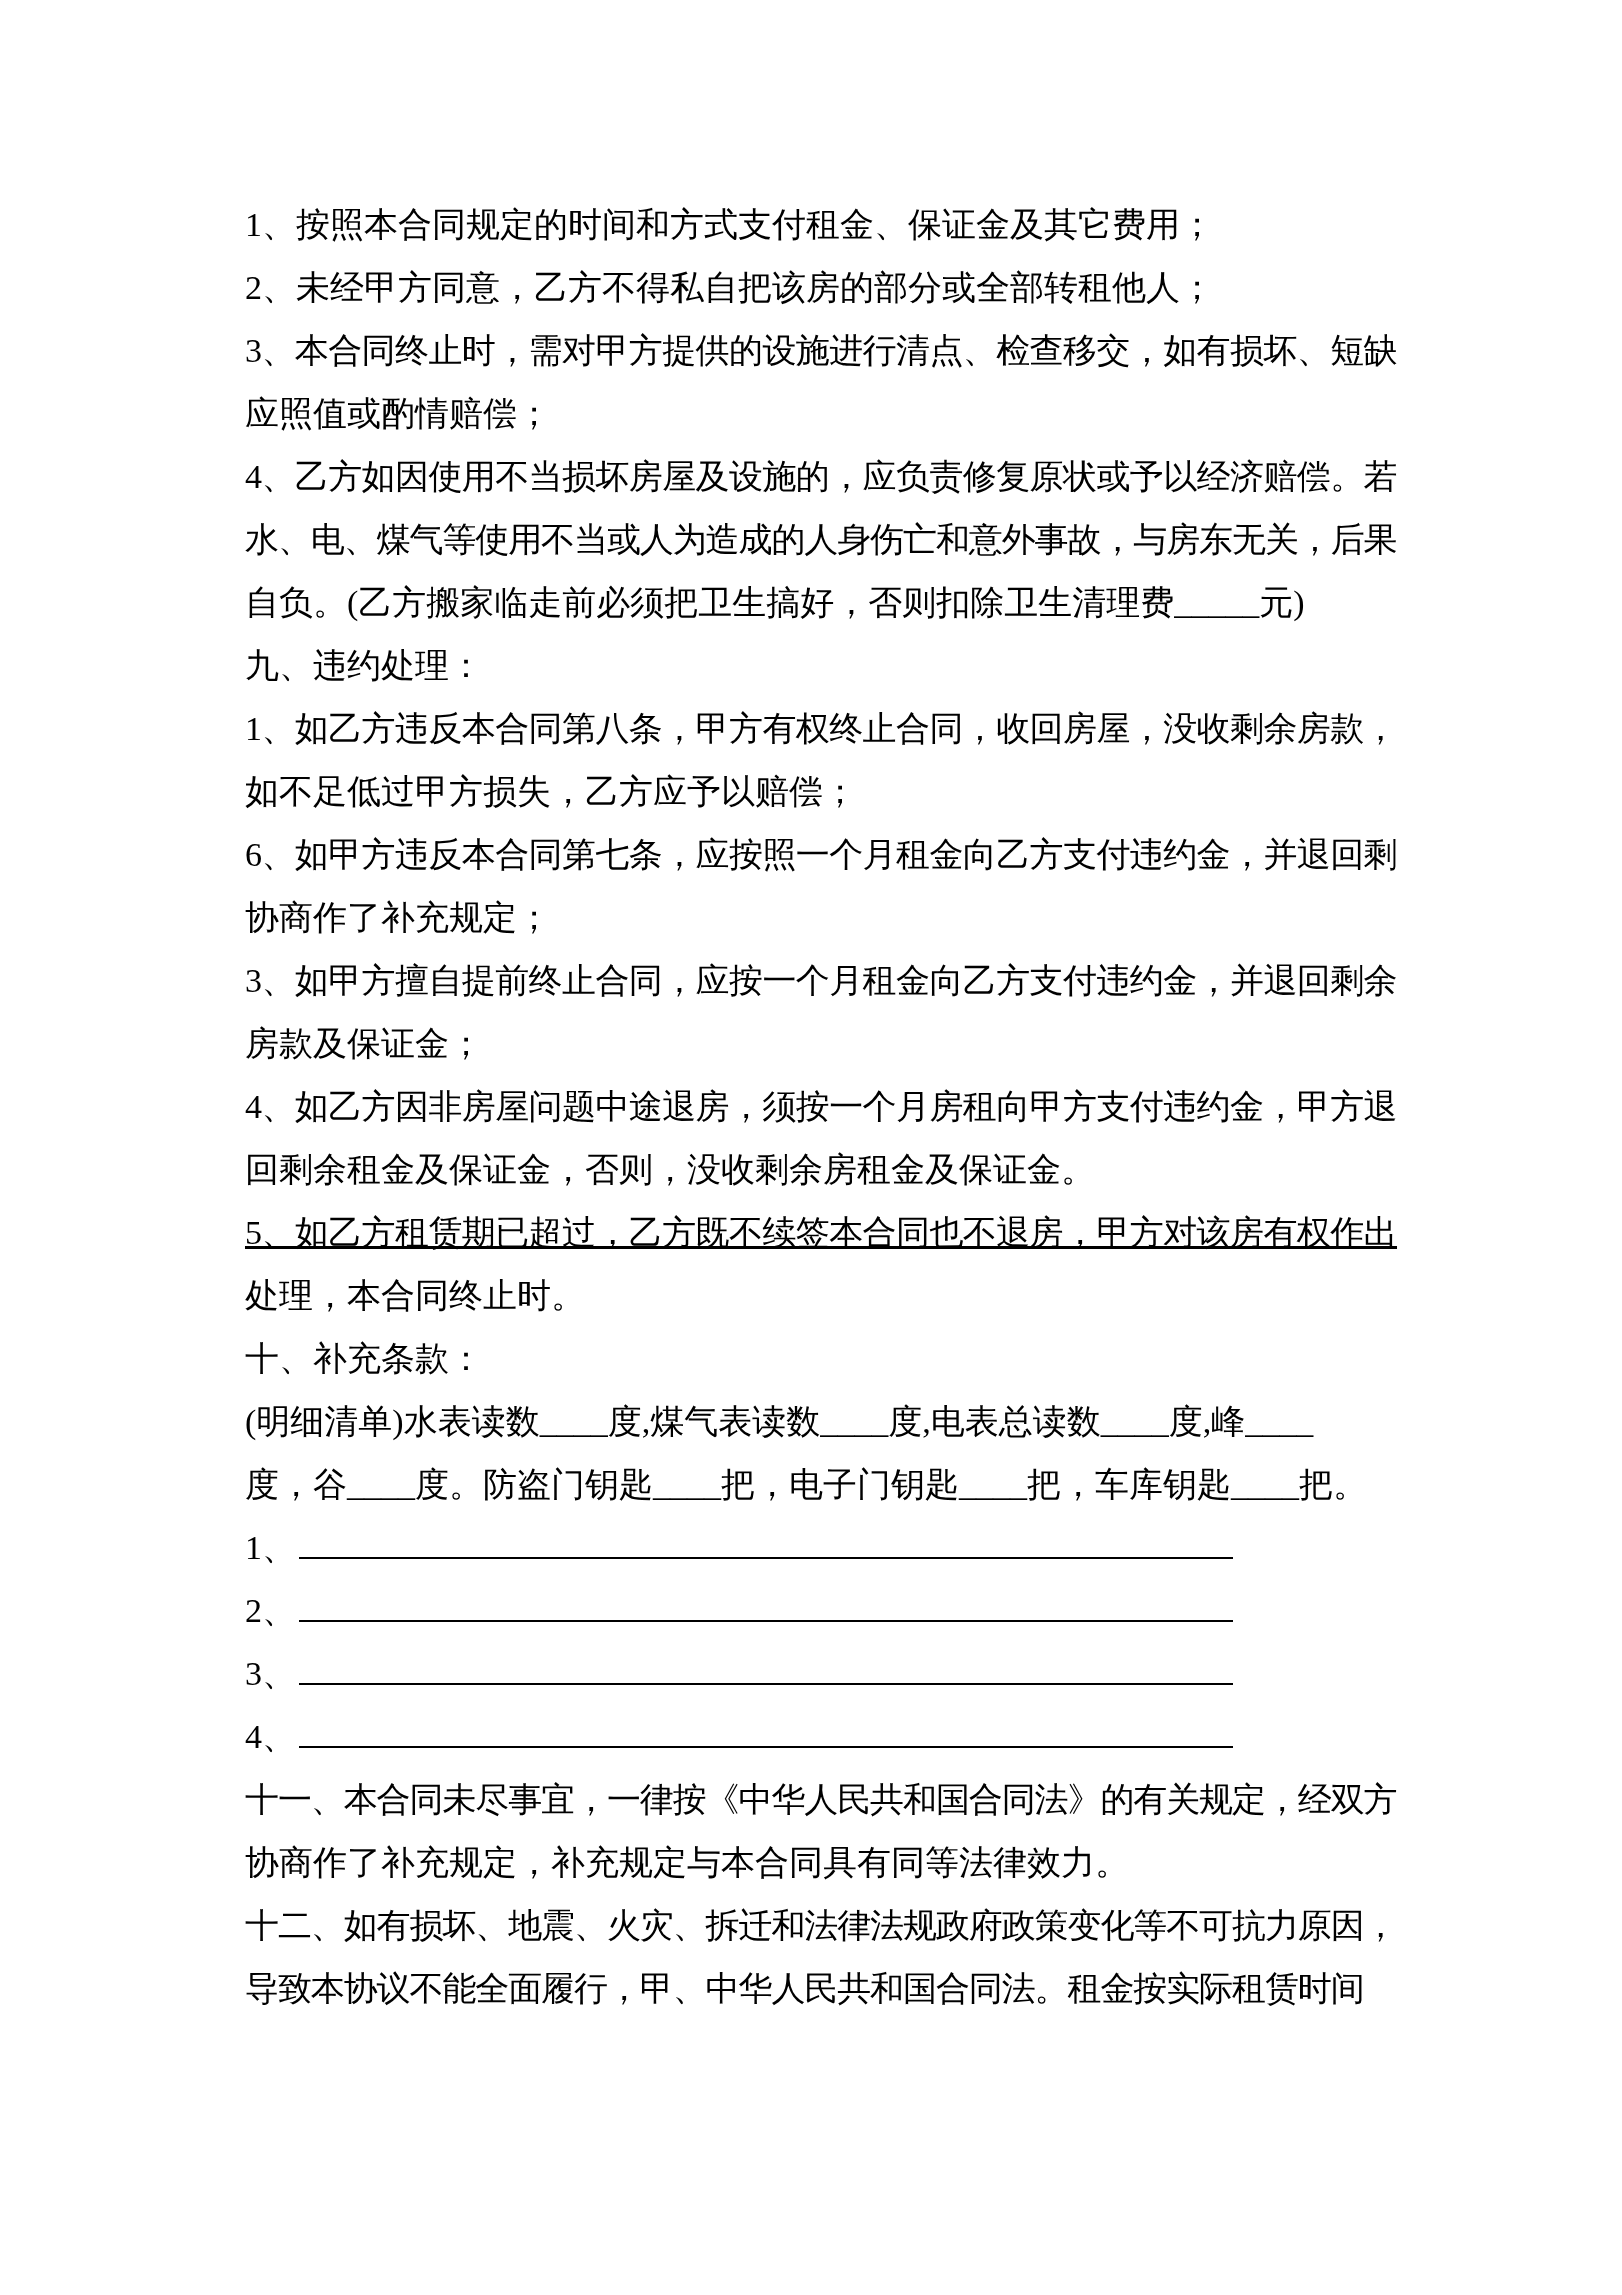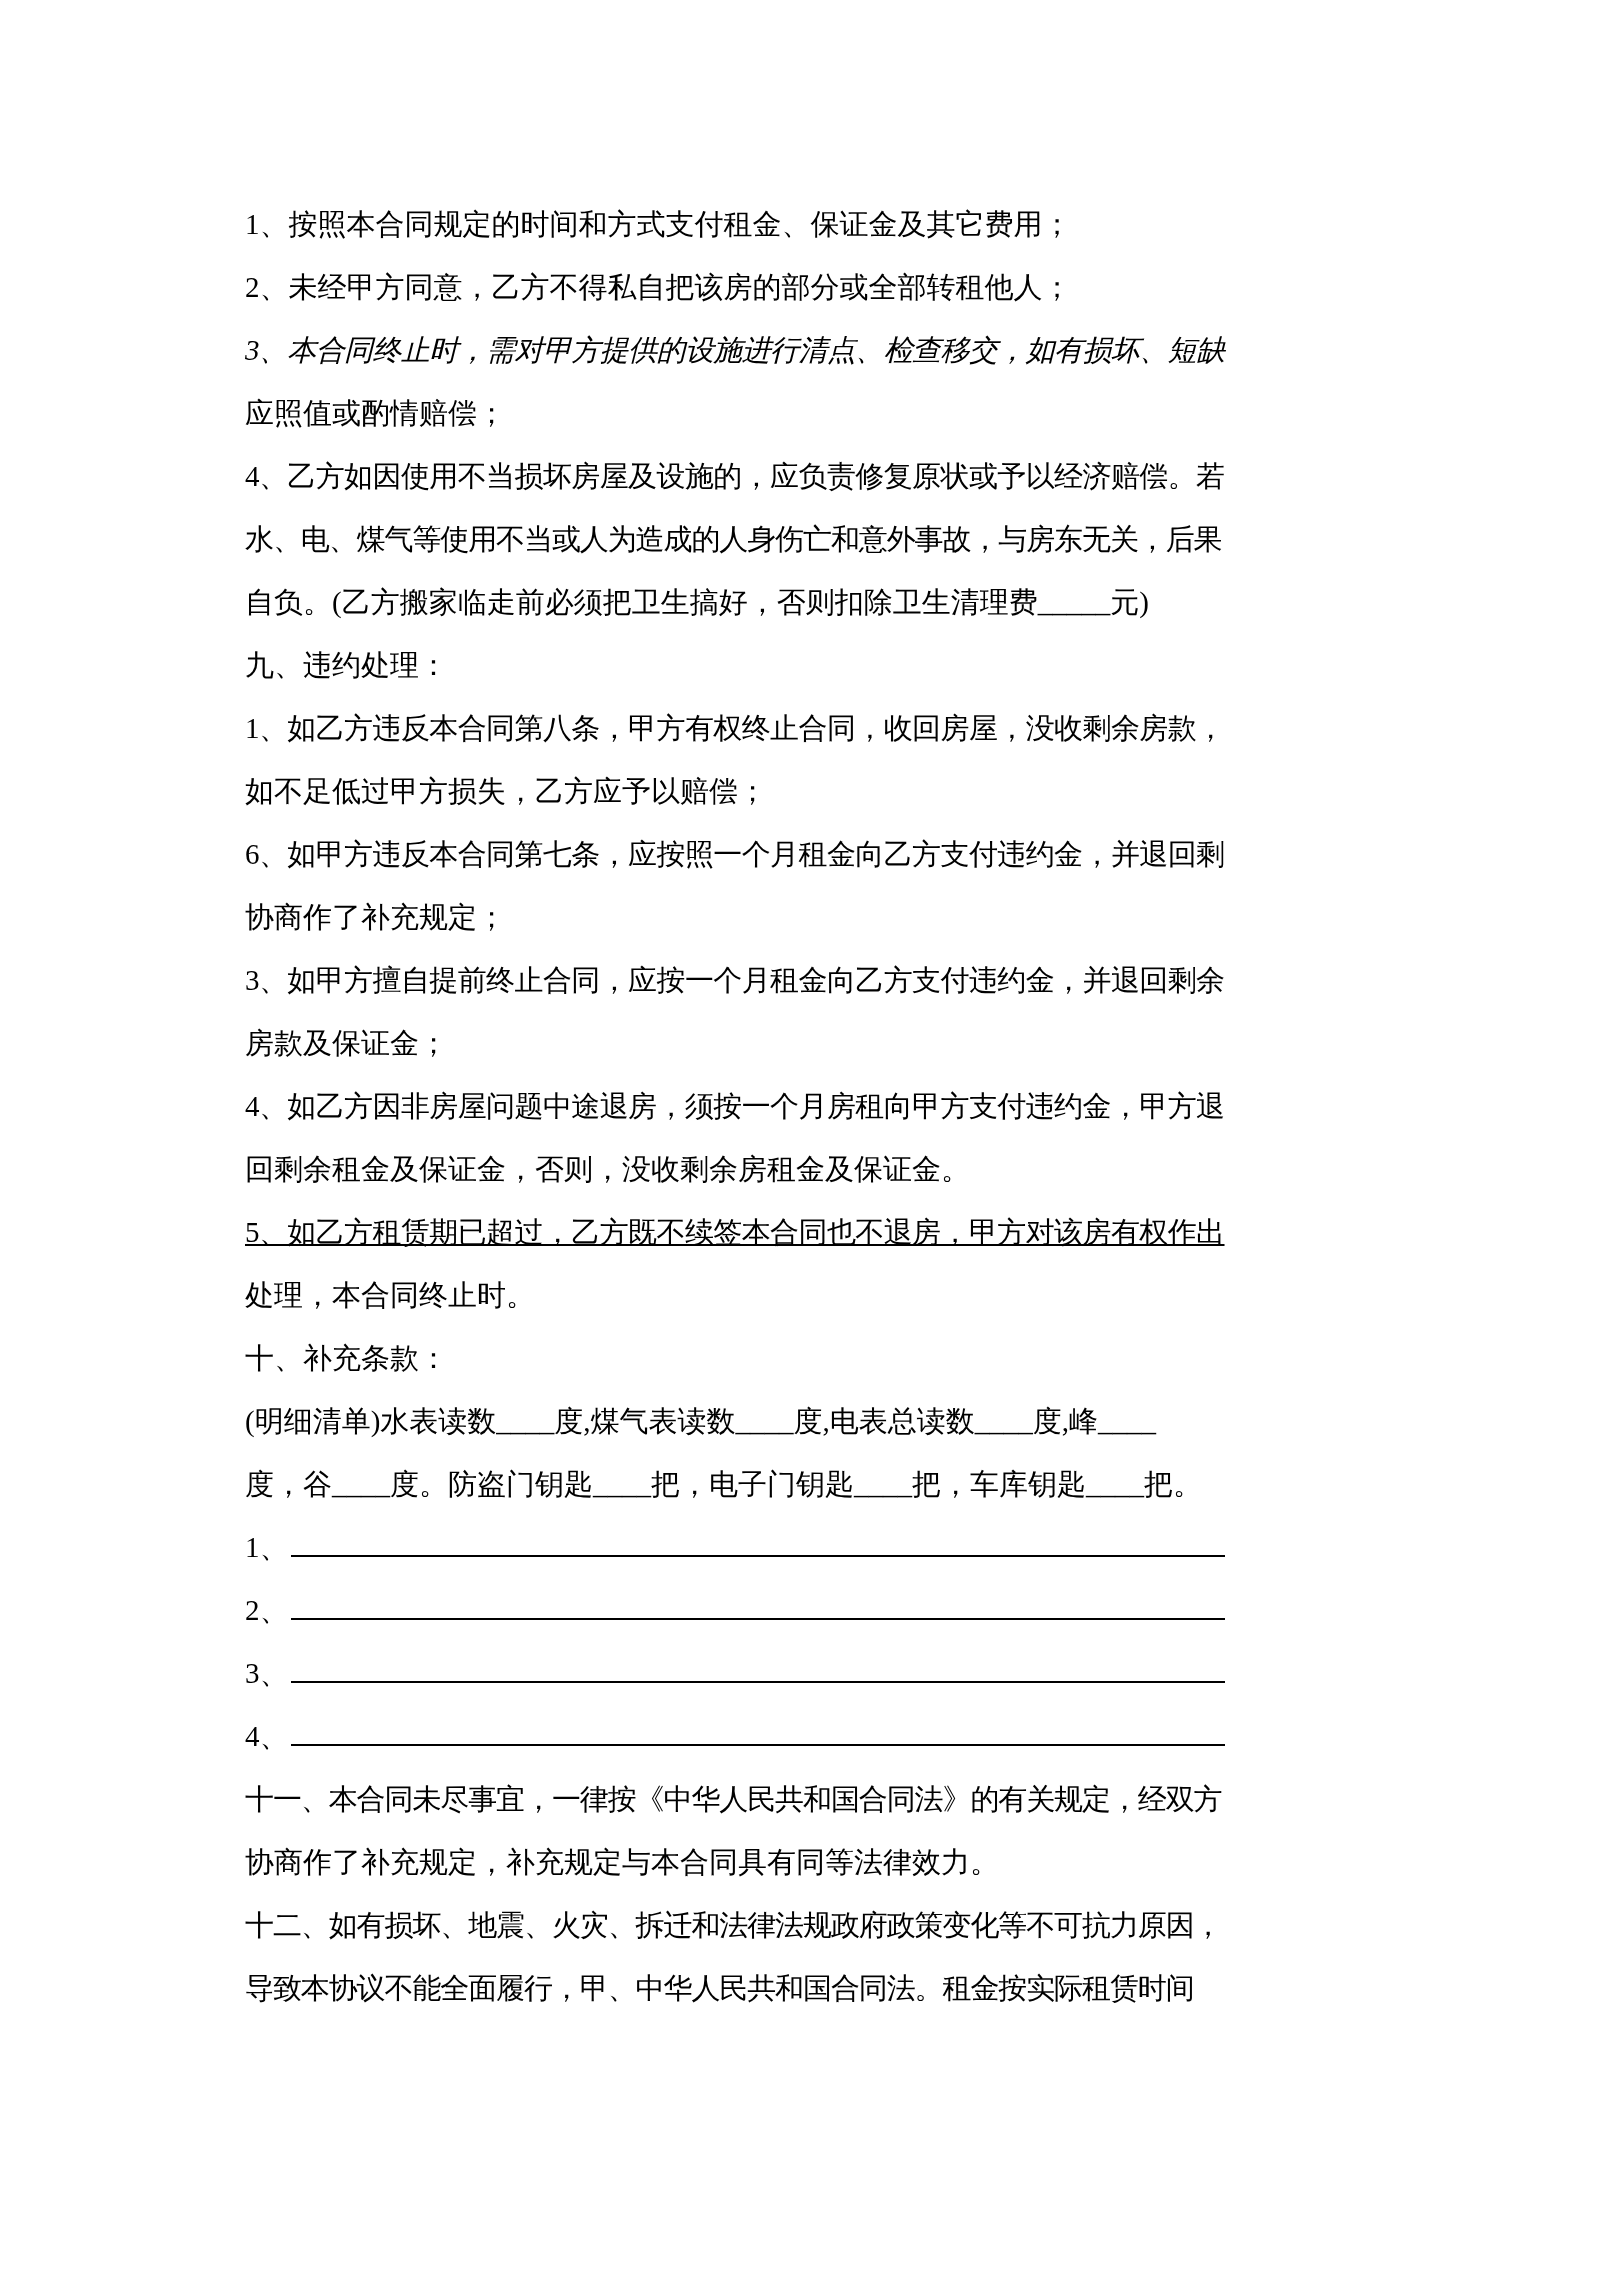--- a/index.html
+++ b/index.html
@@ -18,40 +18,40 @@
   .doc {
     position: absolute;
     left: 245px;
     top: 193px;
     width: 1152px;
     color: #000000;
   }
   .line {
     height: 63px;
     line-height: 63px;
-    font-size: 29px;
+    font-size: 34px;
     white-space: nowrap;
     color: #000000;
   }
   .blank-rule {
     display: inline-block;
     width: 934px;
     height: 29px;
     margin-left: 2.6px;
     border-bottom: 2.6px solid #000000;
   }
 </style>
 </head>
 <body>
 
 <div class="page">
   <div class="doc">
       <div class="line">1、按照本合同规定的时间和方式支付租金、保证金及其它费用；</div>
       <div class="line">2、未经甲方同意，乙方不得私自把该房的部分或全部转租他人；</div>
-      <div class="line fill" style="letter-spacing: -0.6px; font-style: italic;">3、本合同终止时，需对甲方提供的设施进行清点、检查移交，如有损坏、短缺</div>
+      <div class="line fill" style="letter-spacing: -0.6px;">3、本合同终止时，需对甲方提供的设施进行清点、检查移交，如有损坏、短缺</div>
       <div class="line">应照值或酌情赔偿；</div>
       <div class="line fill" style="letter-spacing: -0.6px; font-family: Liberation Serif, serif;">4、乙方如因使用不当损坏房屋及设施的，应负责修复原状或予以经济赔偿。若</div>
       <div class="line fill" style="letter-spacing: -1.1px;">水、电、煤气等使用不当或人为造成的人身伤亡和意外事故，与房东无关，后果</div>
       <div class="line">自负。(乙方搬家临走前必须把卫生搞好，否则扣除卫生清理费_____元)</div>
       <div class="line">九、违约处理：</div>
       <div class="line fill" style="letter-spacing: -0.6px;">1、如乙方违反本合同第八条，甲方有权终止合同，收回房屋，没收剩余房款，</div>
       <div class="line">如不足低过甲方损失，乙方应予以赔偿；</div>
       <div class="line fill" style="letter-spacing: -0.6px;">6、如甲方违反本合同第七条，应按照一个月租金向乙方支付违约金，并退回剩</div>
       <div class="line">协商作了补充规定；</div>
       <div class="line fill" style="letter-spacing: -0.6px;">3、如甲方擅自提前终止合同，应按一个月租金向乙方支付违约金，并退回剩余</div>

